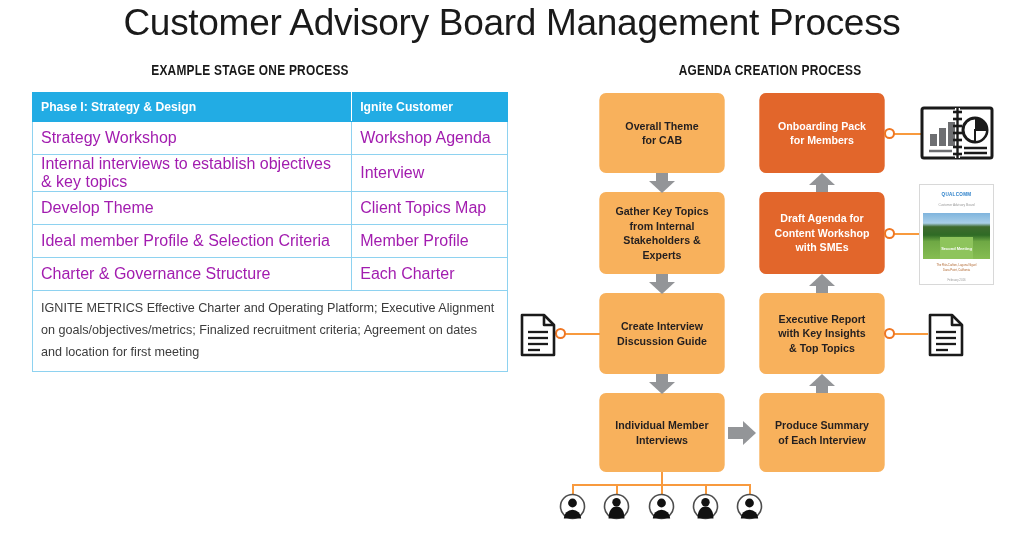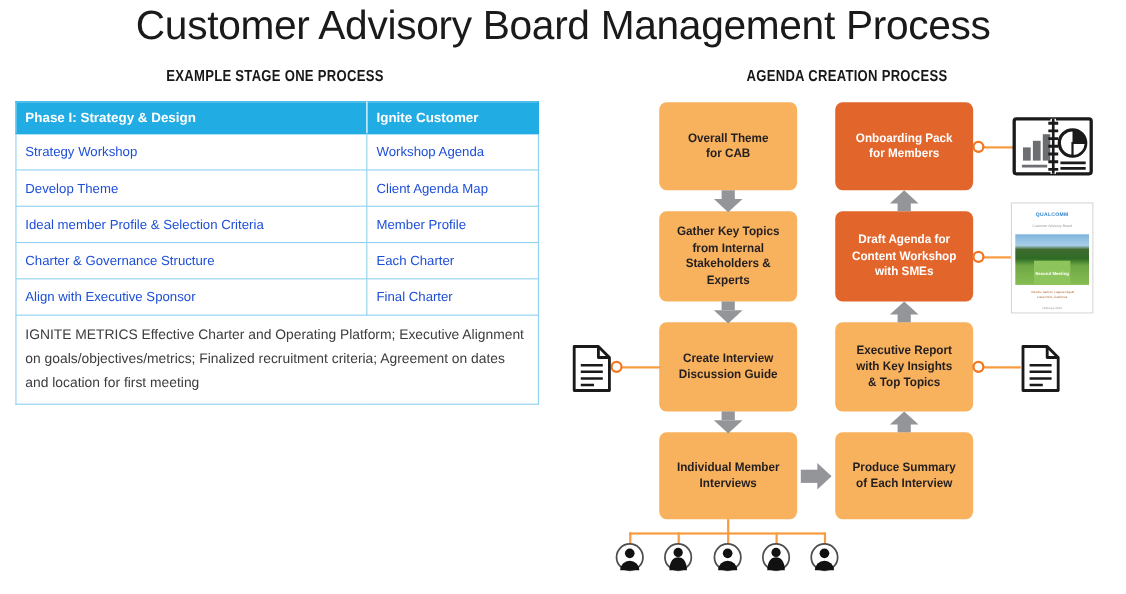--- a/index.html
+++ b/index.html
@@ -30,33 +30,33 @@
     letter-spacing:0.3px;
     text-align:center;
     transform:scaleX(0.82);
   }
   #left-section-title{ left:0px; top:62px; width:500px; }
   #right-section-title{ left:560px; top:62px; width:420px; }
 
   
   #process-table{
     position:absolute;
-    left:14px; top:92px;
+    left:32px; top:92px;
     width:476px;
     border-collapse:collapse;
     border:1px solid #8ed2f0;
     background:#fff;
   }
   #process-table td, #process-table th{
     border:1px solid #8ed2f0;
     padding:0 8px;
     text-align:left;
     vertical-align:middle;
-    font-size:12px;
-    color:#1d4ed8;
+    font-size:16px;
+    color:#a21caf;
     font-weight:400;
     height:33px;
     box-sizing:border-box;
   }
   #process-table thead th{
     background:#22ace4;
     color:#ffffff;
     font-weight:bold;
     font-size:12.2px;
     height:29px;
@@ -187,34 +187,34 @@
       <th class="col-a">Phase I: Strategy &amp; Design</th>
       <th class="col-b">Ignite Customer</th>
     </tr>
   </thead>
   <tbody>
     <tr>
       <td>Strategy Workshop</td>
       <td>Workshop Agenda</td>
     </tr>
     <tr>
+      <td>Internal interviews to establish objectives &amp; key topics</td>
+      <td>Interview</td>
+    </tr>
+    <tr>
       <td>Develop Theme</td>
-      <td>Client Agenda Map</td>
+      <td>Client Topics Map</td>
     </tr>
     <tr>
       <td>Ideal member Profile &amp; Selection Criteria</td>
       <td>Member Profile</td>
     </tr>
     <tr>
       <td>Charter &amp; Governance Structure</td>
       <td>Each Charter</td>
-    </tr>
-    <tr>
-      <td>Align with Executive Sponsor</td>
-      <td>Final Charter</td>
     </tr>
   </tbody>
   <tfoot>
     <tr>
       <td colspan="2">IGNITE METRICS Effective Charter and Operating Platform; Executive Alignment on goals/objectives/metrics; Finalized recruitment criteria; Agreement on dates and location for first meeting</td>
     </tr>
   </tfoot>
 </table>
 
 <div id="flow">

